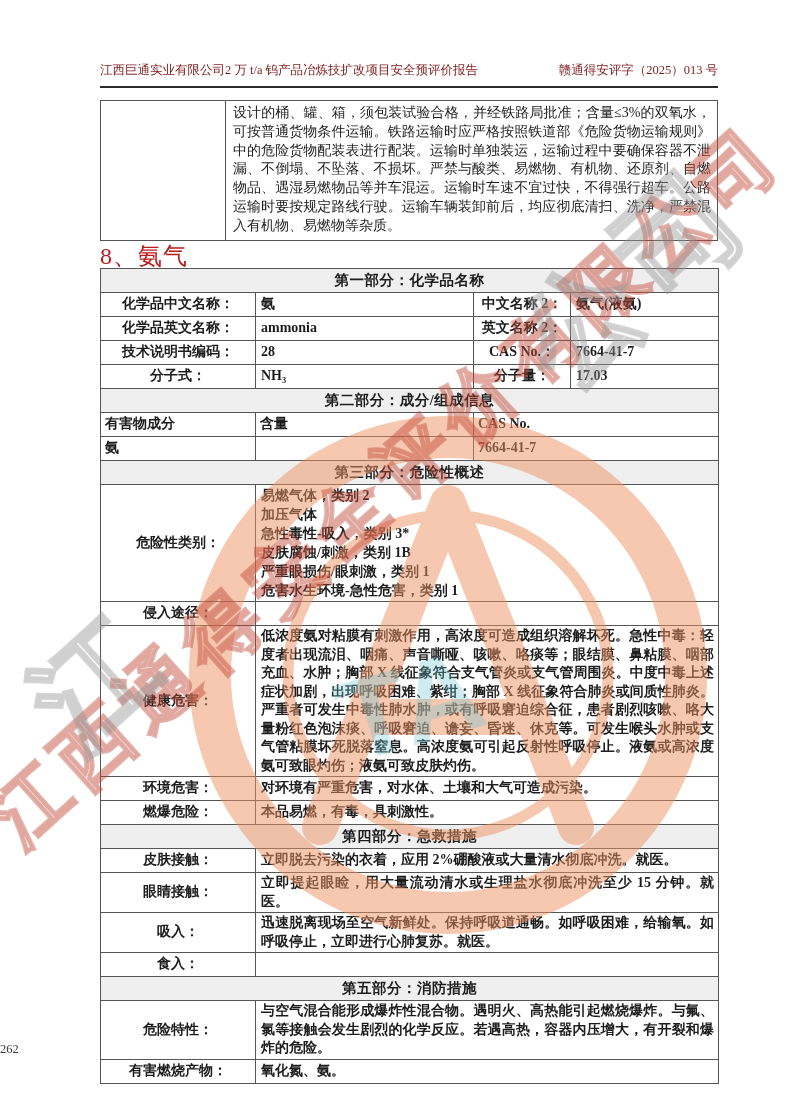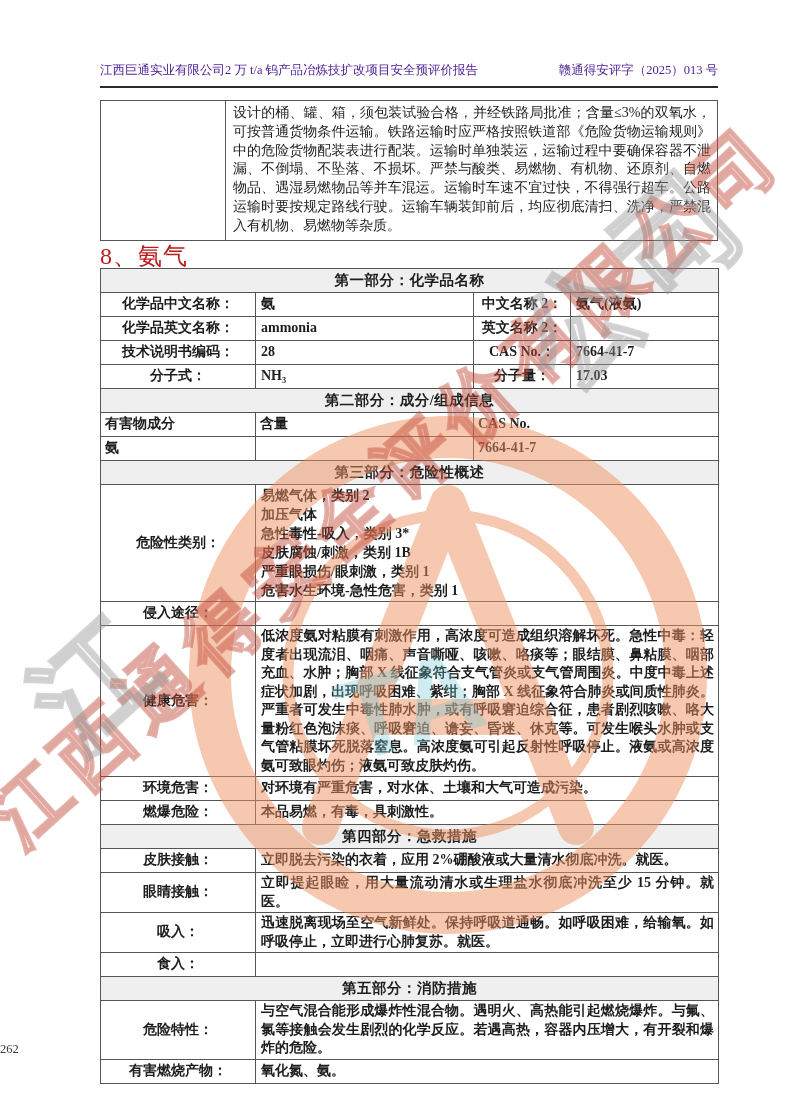--- a/index.html
+++ b/index.html
@@ -5,21 +5,21 @@
   html,body { margin:0; padding:0; background:#ffffff; }
   .page {
     position:relative; width:790px; height:1117px; background:#ffffff;
     font-family:"Liberation Serif","DejaVu Serif",serif; color:#1c1c1c;
     overflow:hidden;
   }
   
   .header-line {
     position:absolute; left:100px; top:62px; width:618px;
     display:flex; justify-content:space-between; align-items:baseline;
-    font-size:12.5px; color:#4c1d95; white-space:nowrap;
+    font-size:12.5px; color:#7f1d1d; white-space:nowrap;
   }
   .header-rule {
     position:absolute; left:100px; top:86px; width:618px;
     border-top:2px solid #2b2b2b;
   }
   
   .cont-table {
     position:absolute; left:100px; top:100px; width:618px;
     border-collapse:collapse; table-layout:fixed; font-size:14px;
   }

